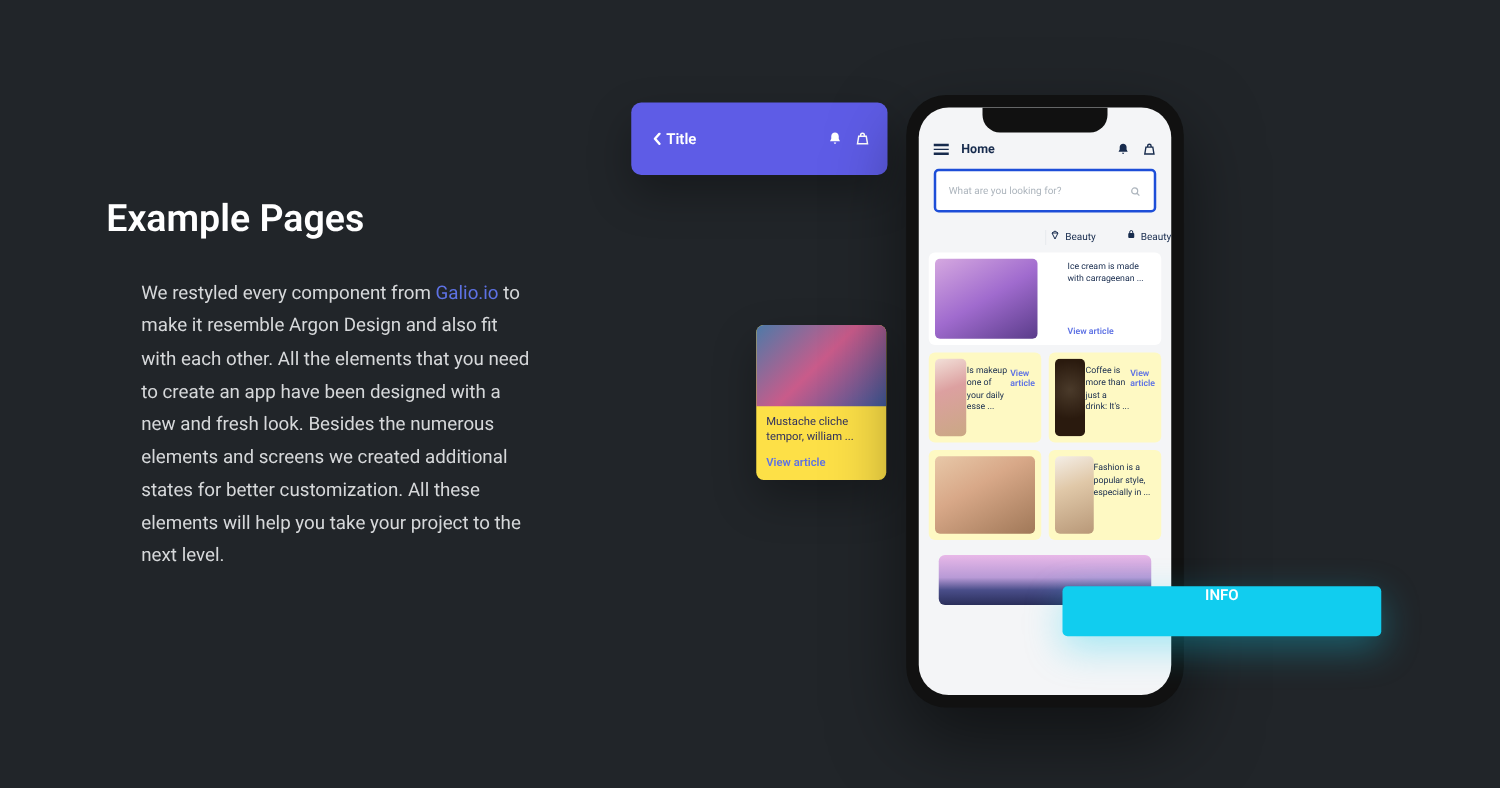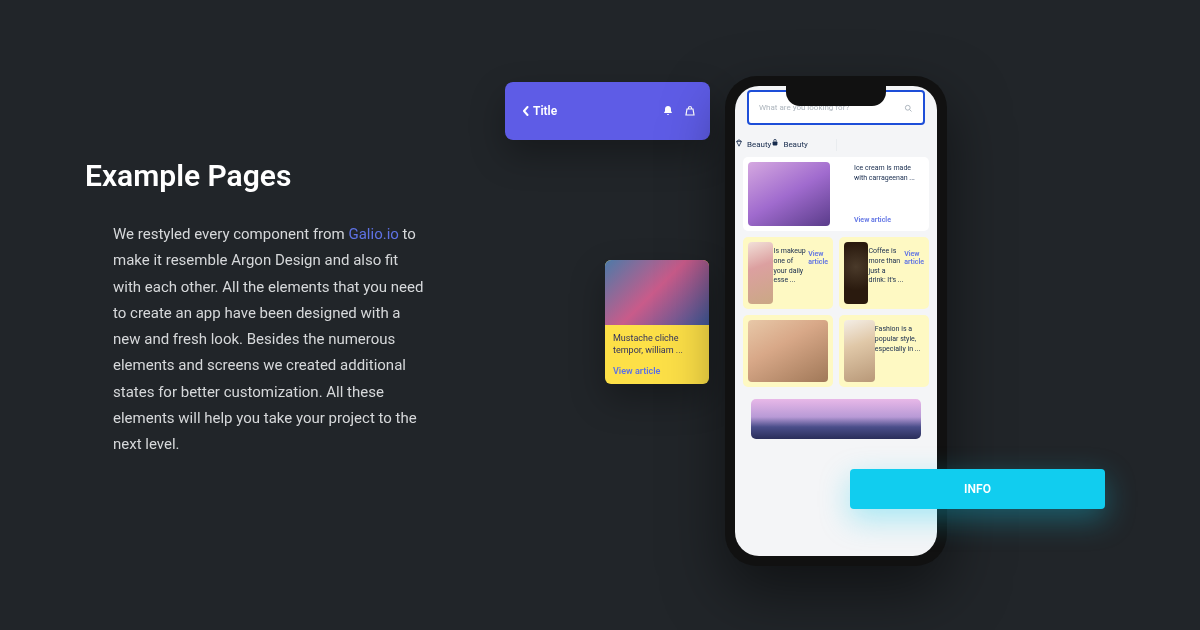--- a/index.html
+++ b/index.html
@@ -178,21 +178,22 @@
     align-items: center;
     justify-content: space-between;
   }
   .search .placeholder {
     font-size: 8px;
     color: #adb5bd;
   }
 
   .tabs {
     display: flex;
-    justify-content: flex-start;
+    justify-content: flex-end;
+    gap: 24px;
     padding: 6px 0 8px;
     position: relative;
   }
   .tab {
     font-size: 8px;
     color: #172b4d;
     display: flex;
     align-items: center;
     gap: 4px;
   }
@@ -284,21 +285,21 @@
   
   .info-btn {
     position: absolute;
     left: 345px;
     top: 393px;
     width: 255px;
     height: 40px;
     background: #11cdef;
     border-radius: 4px;
     display: flex;
-    align-items: center;
+    align-items: flex-start;
     justify-content: center;
     font-size: 12px;
     font-weight: 600;
     color: #fff;
     box-shadow: 0 10px 30px rgba(17,205,239,0.35);
   }
 
   
   .thumb.t0 { background: linear-gradient(150deg, #d5a8e0 0%, #a06bce 50%, #5a3c8a 100%); }
   .thumb.t1 { background: linear-gradient(160deg, #f2e0d8 0%, #dca0a0 40%, #caa884 100%); }
@@ -344,20 +345,39 @@
     <div class="body">
       <div class="txt">Mustache cliche tempor, william ...</div>
       <div class="link">View article</div>
     </div>
   </div>
 
   <div class="phone">
     <div class="screen">
       <div class="notch"></div>
 
+      <div class="phone-header">
+        <span class="hamburger">
+          <span></span>
+            <span></span>
+            <span></span>
+        </span>
+        <span class="home-label">Home</span>
+        <span class="spacer"></span>
+        <span>
+          <svg width="11" height="11" viewBox="0 0 12 12">
+              <path d="M6 1c-1.7 0-3 1.3-3 3v2L2 8h8L9 6V4c0-1.7-1.3-3-3-3z M5 9a1 1 0 002 0" fill="#172b4d"></path>
+            </svg>
+        </span>
+        <span>
+          <svg width="11" height="11" viewBox="0 0 12 12">
+              <path d="M3 4h6l1 6H2z M4.5 4V3a1.5 1.5 0 013 0v1" fill="none" stroke="#172b4d" stroke-width="1.2"></path>
+            </svg>
+        </span>
+      </div>
 
       <div class="search">
         <span class="placeholder">What are you looking for?</span>
         <span>
           <svg width="9" height="9" viewBox="0 0 12 12">
               <circle cx="5" cy="5" r="3.2" fill="none" stroke="#adb5bd" stroke-width="1.3"></circle>
               <line x1="7.5" y1="7.5" x2="10" y2="10" stroke="#adb5bd" stroke-width="1.3"></line>
             </svg>
         </span>
       </div>

